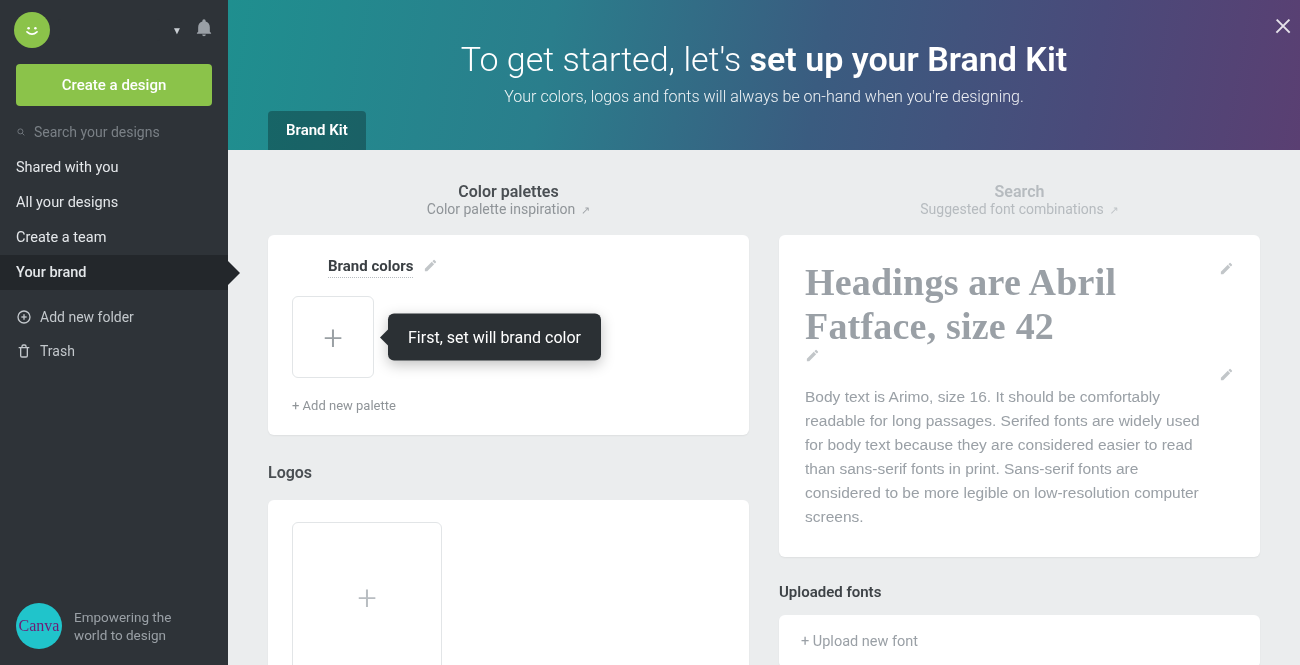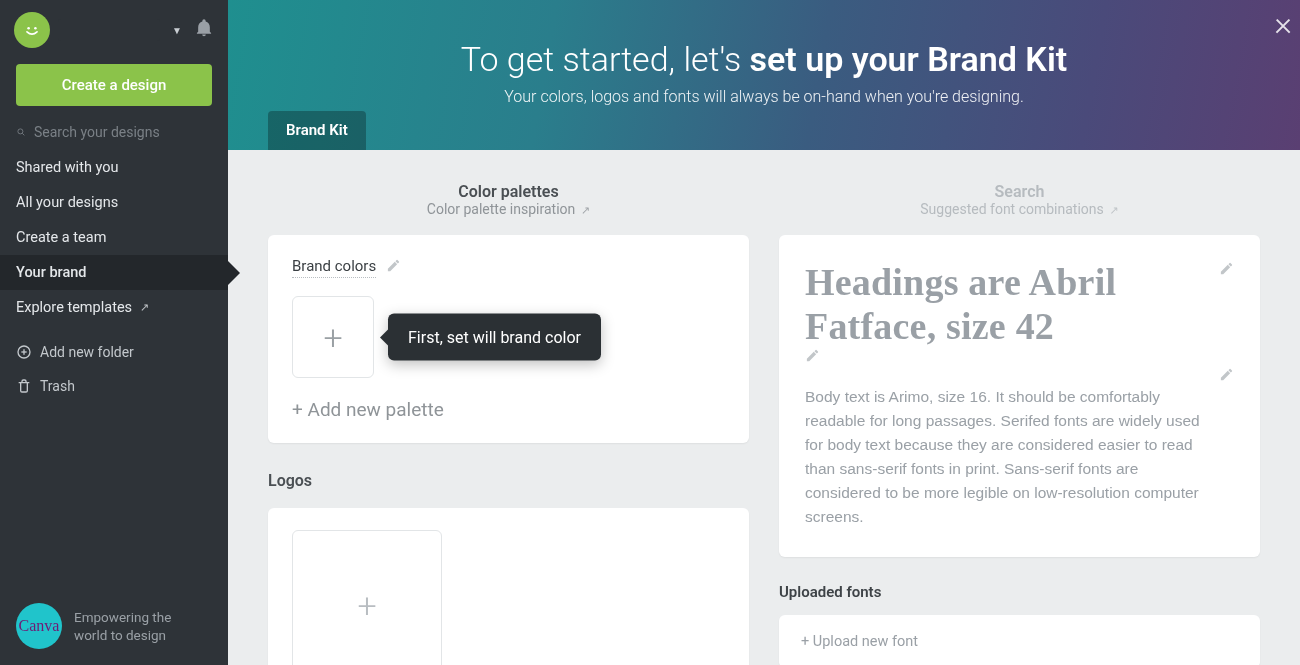--- a/index.html
+++ b/index.html
@@ -60,32 +60,32 @@
 .col { flex:1; min-width:0; }
 
 .section-head { display:flex; justify-content:space-between; align-items:center; margin-bottom:18px;flex-direction:column; }
 .section-head h3 { font-size:16px; font-weight:600; color:#4a4f53; }
 .section-head .link { font-size:14px; color:#8f9498; text-decoration:none; cursor:pointer; }
 .section-head .link .ext-icon { margin-left:3px; }
 
 .card { background:#fff; border-radius:6px; padding:22px 24px; box-shadow:0 1px 2px rgba(0,0,0,.06); }
 
 .brand-colors-label { display:flex; align-items:center; gap:10px; margin-bottom:18px; }
-.brand-colors-label span.txt { font-size:15px; font-weight:400; color:#3a3f43; border-bottom:1px dotted #b8bdc1; padding-bottom:2px; }
+.brand-colors-label span.txt { font-size:15px; font-weight:700; color:#3a3f43; border-bottom:1px dotted #b8bdc1; padding-bottom:2px;margin-left:36px; }
 .pencil { color:#c2c6c9; cursor:pointer; }
 .pencil svg { width:15px; height:15px; }
 
 .swatch-row { display:flex; align-items:center; position:relative; }
 .add-swatch { width:82px; height:82px; border:1px solid #e2e5e7; border-radius:6px; display:flex; align-items:center; justify-content:center; cursor:pointer; background:#fff; }
 .add-swatch .plus { font-size:34px; color:#9aa0a4; font-weight:300; }
 
 .tooltip { position:absolute; left:96px; top:50%; transform:translateY(-50%); background:#2b3034; color:#fff; padding:14px 20px; border-radius:6px; font-size:16px; white-space:nowrap; box-shadow:0 4px 14px rgba(0,0,0,.25); }
 .tooltip::before { content:""; position:absolute; left:-8px; top:50%; transform:translateY(-50%); border-top:8px solid transparent; border-bottom:8px solid transparent; border-right:8px solid #2b3034; }
 
-.add-palette { margin-top:20px; font-size:19px; color:#8f9498; cursor:pointer; }
+.add-palette { margin-top:20px; font-size:13px; color:#8f9498; cursor:pointer; }
 
 .logos-card { margin-top:28px; }
 .logos-card h3 { font-size:16px; font-weight:600; color:#4a4f53; margin-bottom:18px; }
 .logo-drop { width:150px; height:150px; border:1px solid #e2e5e7; border-radius:6px; display:flex; align-items:center; justify-content:center; cursor:pointer; background:#fff; }
 .logo-drop .plus { font-size:34px; color:#b8bdc1; font-weight:300; }
 .logos-outer { background:#fff; border-radius:6px; padding:22px 24px 30px; box-shadow:0 1px 2px rgba(0,0,0,.06); }
 
 
 .fonts-card .row { display:flex; align-items:flex-start; gap:14px; }
 .fonts-card .row .text { flex:1; }
@@ -145,26 +145,20 @@
           </a>
         </li>
       <li>
           <a href="#">
             <span>Create a team</span>
           </a>
         </li>
       <li>
           <a href="#" class="active">
             <span>Your brand</span>
-          </a>
-        </li>
-      <li>
-          <a href="#">
-            <span>Explore templates</span>
-            <span class="ext-icon">↗</span>
           </a>
         </li>
     </ul>
 
     <ul class="nav folder-section">
       <li>
           <a href="#">
         <svg viewBox="0 0 24 24" fill="none" stroke="currentColor" stroke-width="2">
               <circle cx="12" cy="12" r="9"></circle>
               <line x1="12" y1="8" x2="12" y2="16"></line>

